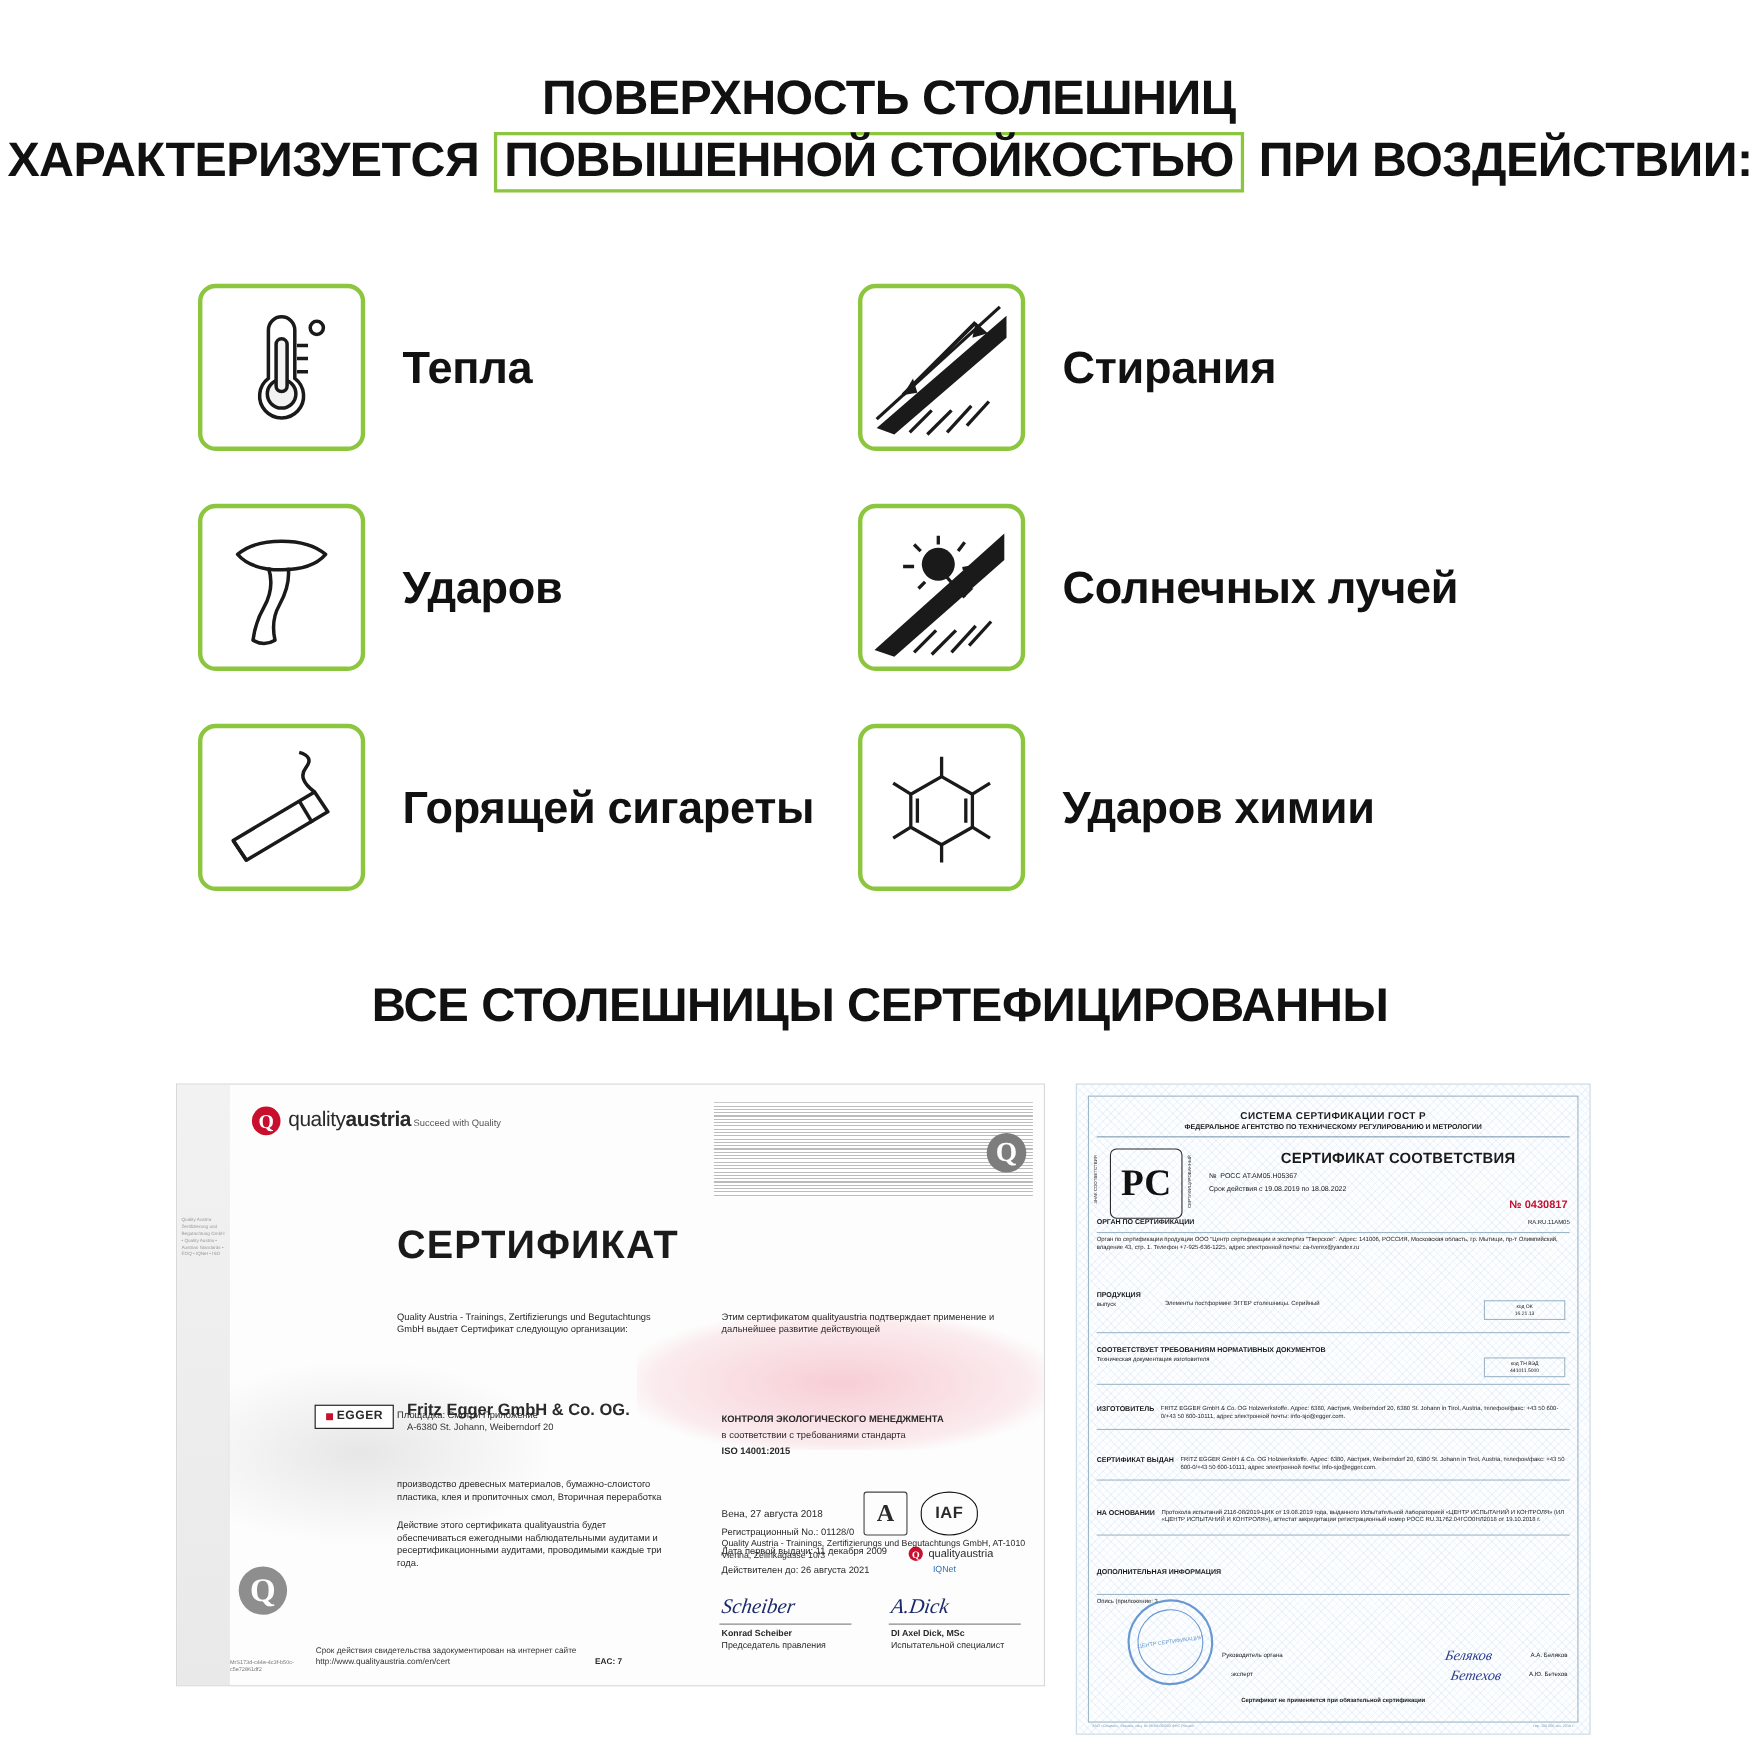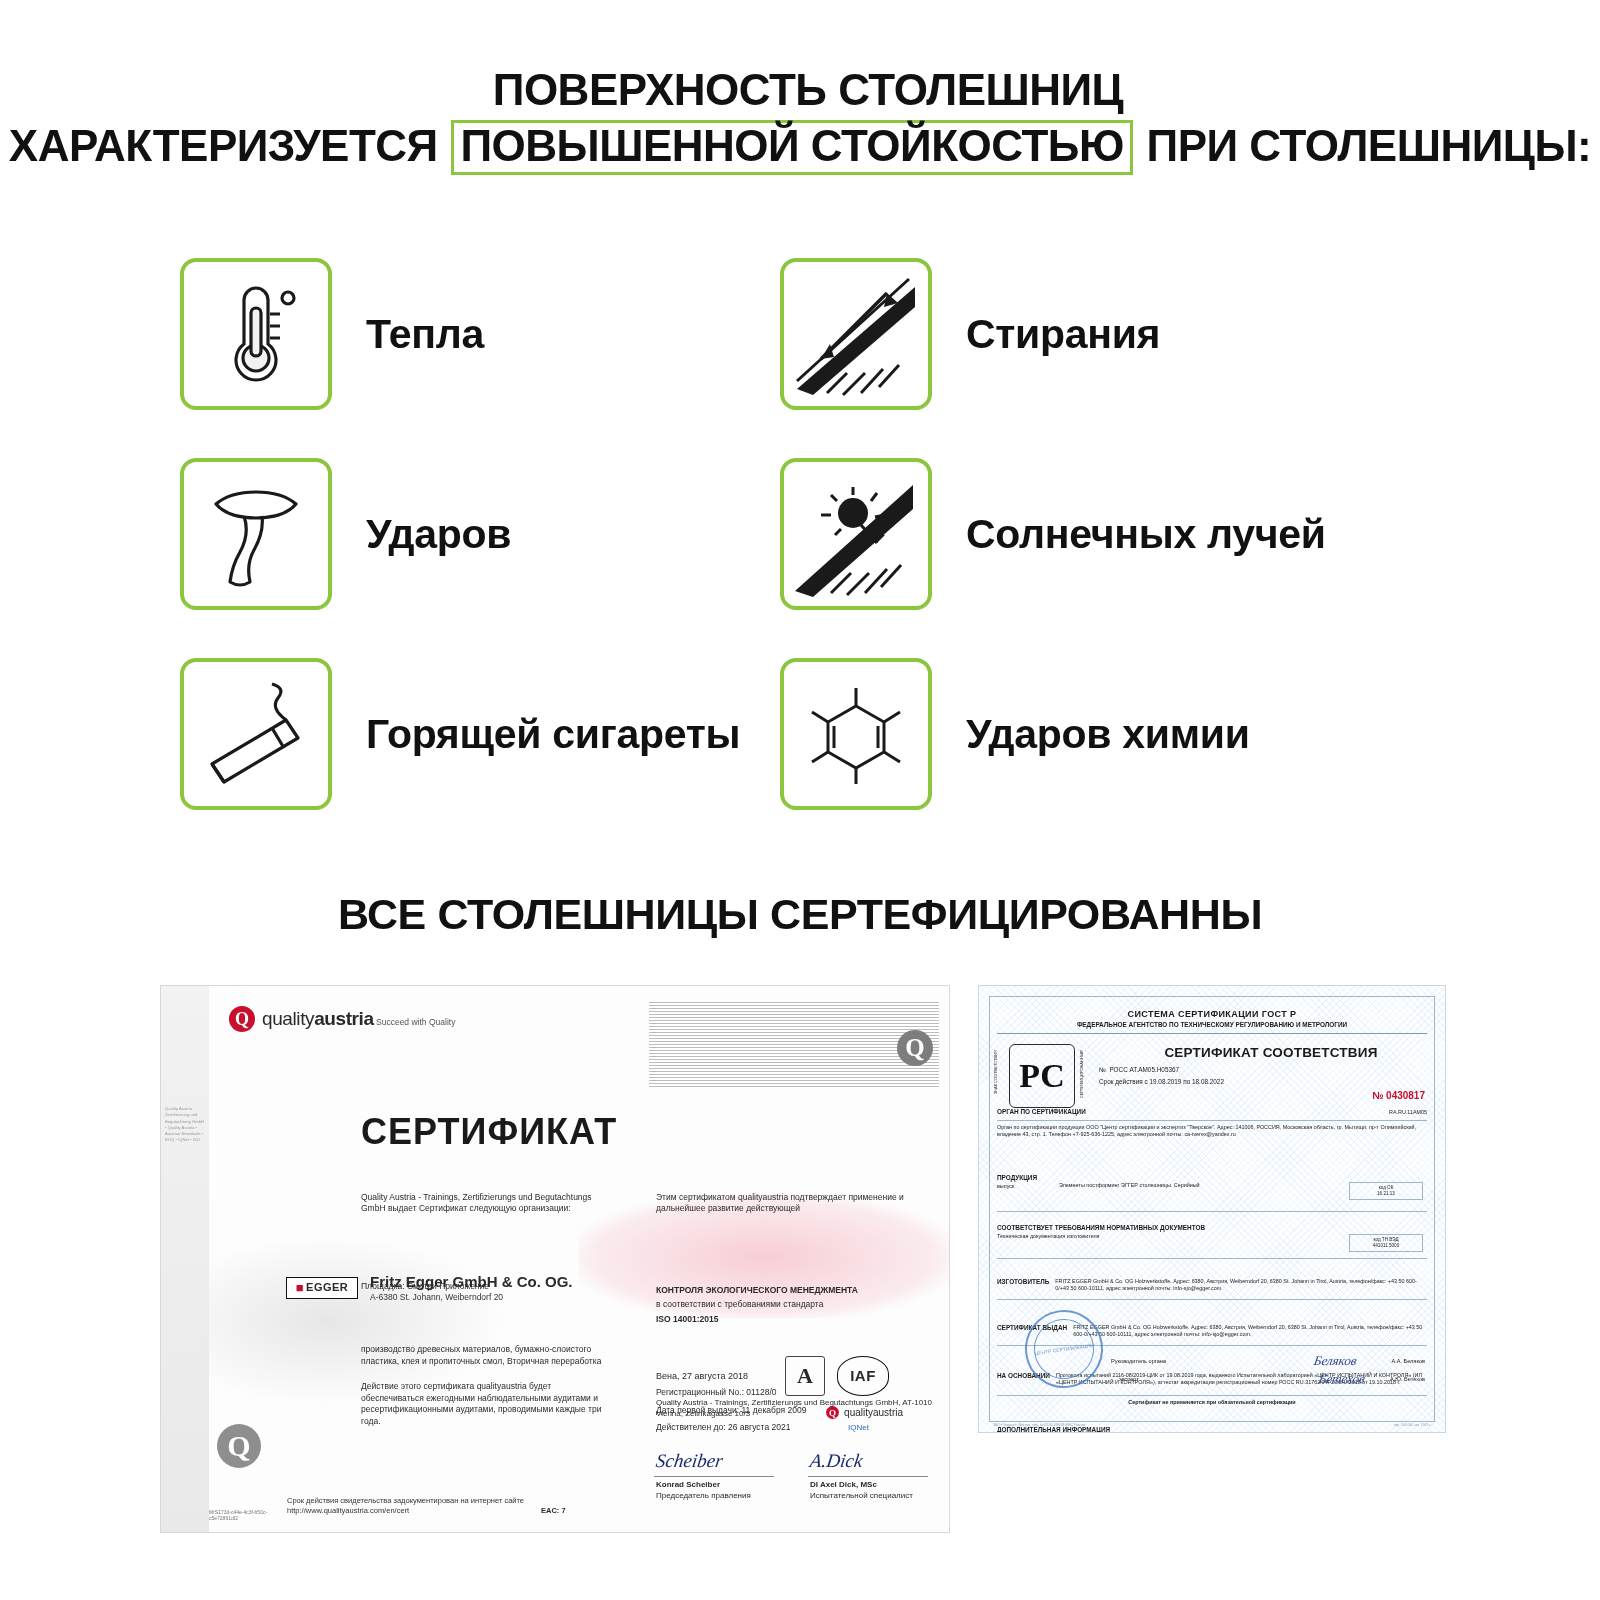--- a/index.html
+++ b/index.html
@@ -225,21 +225,21 @@
   .vienna { position: absolute; left: 495px; bottom: 150px; font-size: 9px; }
   .foot-note {
     position: absolute; left: 126px; bottom: 16px; width: 330px; font-size: 7.5px; color: #333;
   }
   .eac { position: absolute; left: 380px; bottom: 16px; font-size: 7.5px; font-weight:bold; }
   .tiny-left { position:absolute; left:48px; bottom:10px; font-size:5px; color:#777; width:80px; }
 
   
   .cert-b {
     position: relative;
-    width: 468px; height: 448px;
+    width: 468px; height: 592px;
     background:
       repeating-linear-gradient(135deg, rgba(120,170,210,.10) 0 1px, rgba(255,255,255,0) 1px 5px),
       repeating-linear-gradient(45deg, rgba(120,170,210,.10) 0 1px, rgba(255,255,255,0) 1px 5px),
       #fdfeff;
     border: 1px solid #c9d7e2;
     overflow: hidden;
     font-size: 6.2px;
     line-height: 1.35;
     color: #1a1a1a;
   }
@@ -289,21 +289,21 @@
   .cb-footnote { position:absolute; left:18px; right:18px; bottom:26px; text-align:center; font-size:5.4px; font-weight:bold; }
   .cb-micro { position:absolute; left:14px; right:14px; bottom:4px; font-size:3.4px; color:#8aa0b0; display:flex; justify-content:space-between; }
 </style>
 </head>
 <body>
 
 <div class="page">
 
   <div class="headline">
     <span class="l1">ПОВЕРХНОСТЬ СТОЛЕШНИЦ</span>
-    <span class="l2"><span>ХАРАКТЕРИЗУЕТСЯ </span><span class="hl-box">ПОВЫШЕННОЙ СТОЙКОСТЬЮ</span><span> ПРИ СТОЛЕШНИЦЫ:</span></span>
+    <span class="l2"><span>ХАРАКТЕРИЗУЕТСЯ </span><span class="hl-box">ПОВЫШЕННОЙ СТОЙКОСТЬЮ</span><span> ПРИ ВОЗДЕЙСТВИИ:</span></span>
   </div>
 
   <div class="features">
 
     <div class="feature">
       <div class="feat-icon">
         <svg width="120" height="120" viewBox="0 0 120 120">
           <g fill="none" stroke="#1a1a1a" stroke-width="3.2">
             <path d="M48 26 a12 12 0 0 1 24 0 v44 a20 20 0 1 1 -24 0 z"></path>
             <circle cx="60" cy="84" r="13" fill="#f2f2f2"></circle>

